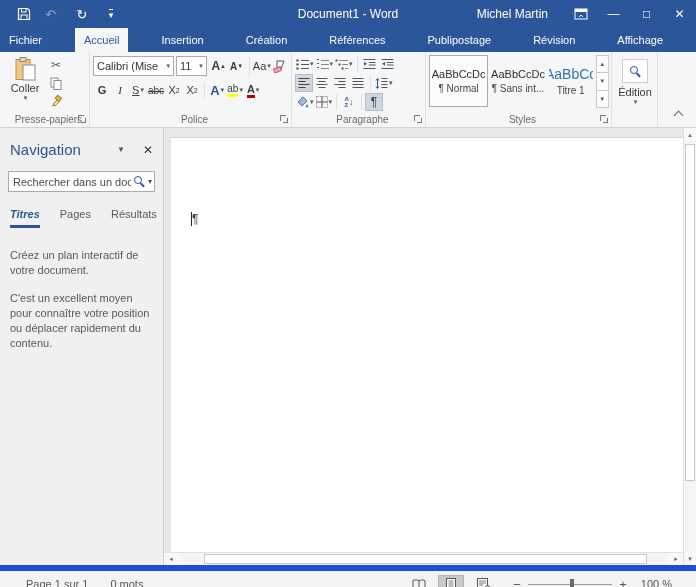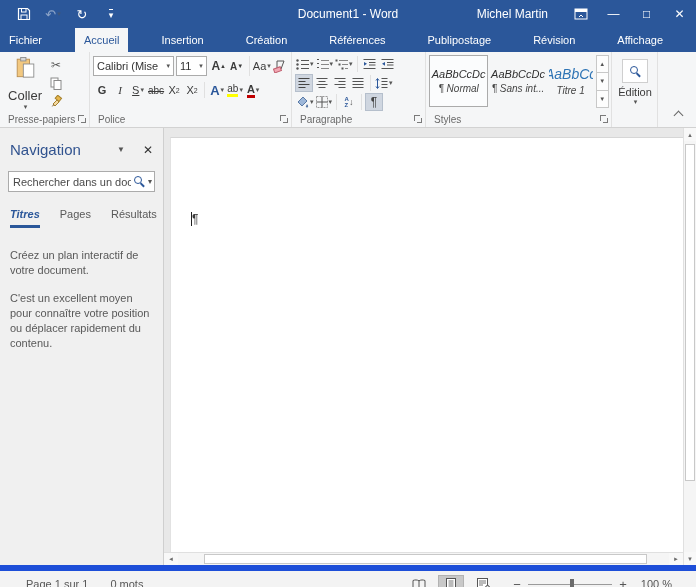--- a/index.html
+++ b/index.html
@@ -25,51 +25,51 @@
   .tab-spacer{flex:1;}
 
   
   .lens{display:inline-block;width:11px;height:11px;position:relative;}
   .lens::before{content:"";position:absolute;width:6px;height:6px;border:1.5px solid currentColor;border-radius:50%;left:0;top:0;}
   .lens::after{content:"";position:absolute;width:5px;height:1.5px;background:currentColor;transform:rotate(45deg);left:6px;top:8px;}
 
   
   .ribbon{height:76px;background:#f5f6f7;border-bottom:1px solid #d2d2d2;display:flex;position:relative;}
   .rgroup{position:relative;height:100%;border-right:1px solid #e1e1e1;padding:3px 2px 16px 3px;}
-  .rg-label{position:absolute;bottom:2px;left:0;right:0;font-size:10px;color:#696969;padding-left:8px;}
+  .rg-label{position:absolute;bottom:2px;left:0;right:0;text-align:center;font-size:10px;color:#696969;padding-left:8px;}
   .launch{position:absolute;right:3px;bottom:4px;width:8px;height:8px;}
   .launch::before{content:"";position:absolute;left:0;top:0;width:5px;height:5px;border-left:1px solid #7a7a7a;border-top:1px solid #7a7a7a;}
   .launch::after{content:"";position:absolute;right:0;bottom:0;width:4px;height:4px;border-right:1px solid #7a7a7a;border-bottom:1px solid #7a7a7a;}
 
   .sbtn{display:inline-flex;align-items:center;justify-content:center;height:18px;min-width:18px;font-size:11px;color:#3b3b3b;border:1px solid transparent;}
   .sbtn.on{background:#cfd6e0;border-color:#b5bfcc;}
   .arr{font-size:7px;color:#555;margin-left:1px;}
   .vsep{width:1px;background:#e0e0e0;margin:1px 3px;align-self:stretch;}
 
   
   .clip-wrap{display:flex;height:56px;}
   .paste-big{width:44px;display:flex;flex-direction:column;align-items:center;justify-content:flex-start;padding-top:2px;}
-  .paste-big .lbl{font-size:13px;color:#3b3b3b;margin-top:10px;}
+  .paste-big .lbl{font-size:11px;color:#3b3b3b;margin-top:1px;}
   .clip-col{display:flex;flex-direction:column;justify-content:flex-start;gap:2px;padding-top:2px;}
   .clip-col .sbtn{height:16px;}
 
   
   .frow{display:flex;align-items:center;height:22px;margin-bottom:4px;}
   .combo{display:flex;align-items:center;justify-content:space-between;height:20px;background:#fff;border:1px solid #ababab;font-size:11px;color:#333;padding:0 3px;white-space:nowrap;overflow:hidden;}
   .combo .arr{flex:0 0 auto;}
   .fx-blue{color:#2b579a;font-weight:bold;font-size:13px;}
   .hl-bar{display:inline-block;border-bottom:3px solid #ffff00;font-size:10px;line-height:11px;}
   .fc-bar{display:inline-block;border-bottom:3px solid #c00000;font-weight:bold;font-size:11px;line-height:12px;}
 
   
   .prow{display:flex;align-items:center;height:18px;margin-bottom:1px;}
 
   
   .chips{display:flex;align-items:stretch;height:52px;}
-  .chip{width:62px;display:flex;flex-direction:column;align-items:center;justify-content:center;gap:3px;border:1px solid transparent;overflow:hidden;font-style:italic;}
+  .chip{width:62px;display:flex;flex-direction:column;align-items:center;justify-content:center;gap:3px;border:1px solid transparent;overflow:hidden;}
   .chip.sel{border-color:#ababab;background:#fbfcfd;}
   .chip .prev{font-size:11px;color:#2f2f2f;white-space:nowrap;}
   .chip .prev.h1{color:#2e74b5;font-size:14px;}
   .chip .cname{font-size:10px;color:#444;white-space:nowrap;}
   .chip-scroll{width:14px;display:flex;flex-direction:column;margin-left:2px;}
   .chip-scroll .sc{flex:1;border:1px solid #c8c8c8;background:#fdfdfd;display:flex;align-items:center;justify-content:center;font-size:6px;color:#555;margin-bottom:-1px;}
 
   
   .edit-col{display:flex;flex-direction:column;align-items:center;padding-top:4px;}
   .edit-btn{width:26px;height:24px;border:1px solid #cfcfcf;background:#fff;display:flex;align-items:center;justify-content:center;color:#2b579a;}

